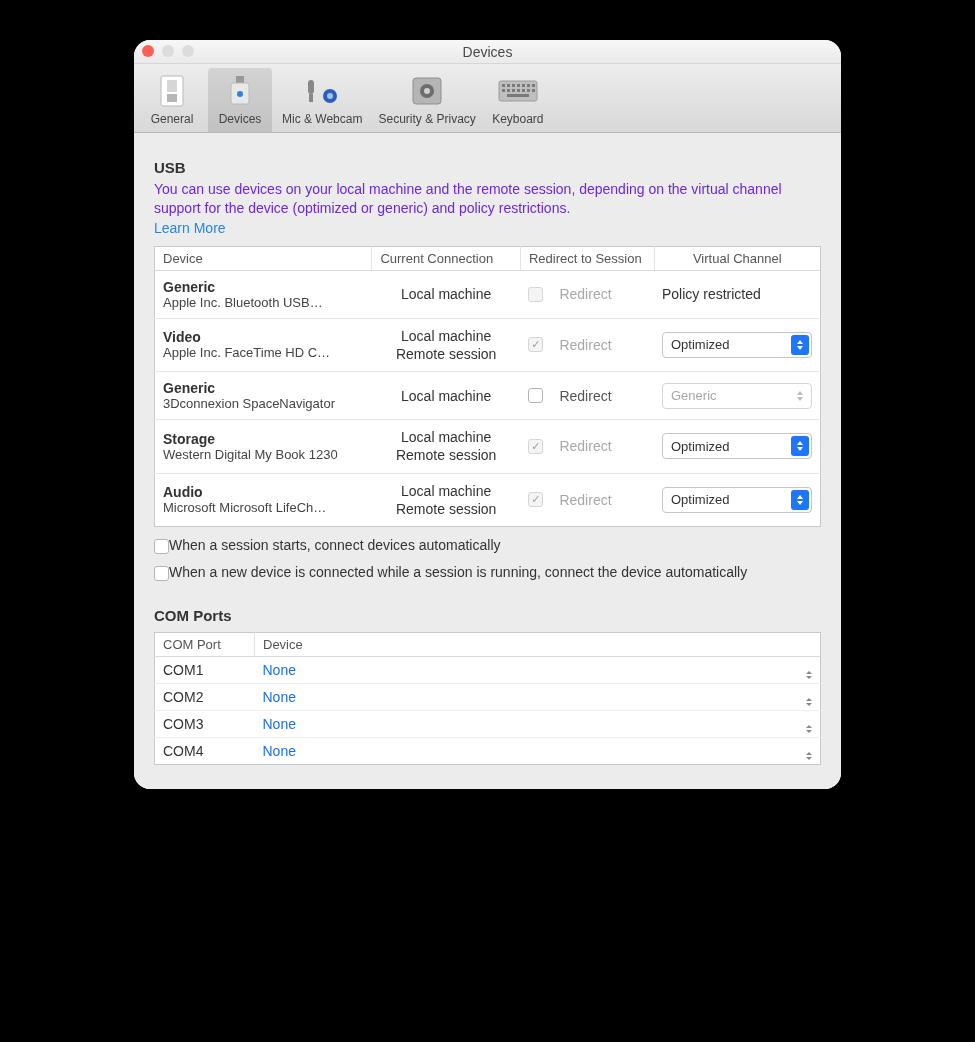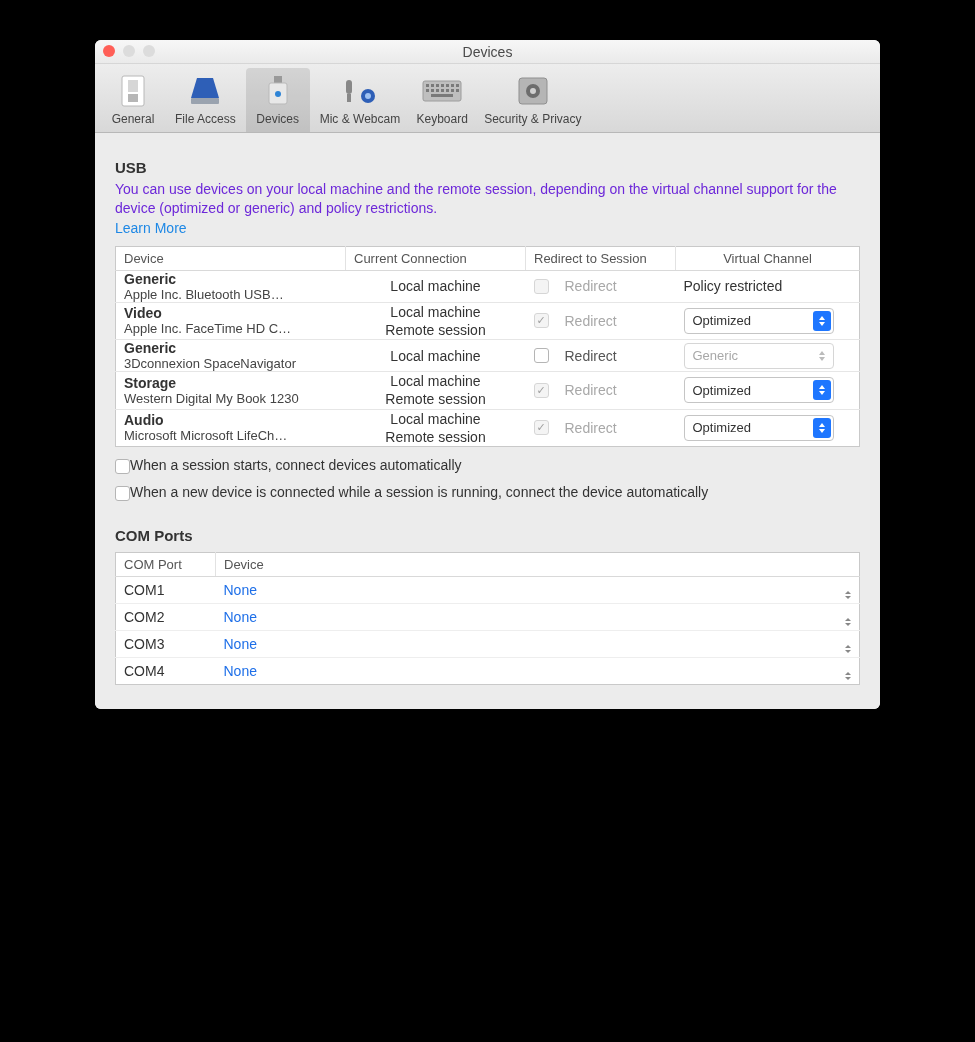--- a/index.html
+++ b/index.html
@@ -8,23 +8,23 @@
     background: #000;
     font-family: -apple-system, "Helvetica Neue", Helvetica, Arial, sans-serif;
     width: 975px;
     height: 1042px;
     display: flex;
     justify-content: center;
     align-items: flex-start;
     padding-top: 40px;
   }
   .window {
-    width: 785px;
+    width: 707px;
     background: #ececec;
-    border-radius: 6px;
+    border-radius: 16px;
     box-shadow: 0 20px 60px rgba(0,0,0,0.6);
     overflow: hidden;
   }
   .titlebar {
     height: 24px;
     background: linear-gradient(#f7f7f7, #eaeaea);
     border-bottom: 1px solid #d6d6d6;
     position: relative;
     display: flex;
     align-items: center;
@@ -109,21 +109,21 @@
     text-align: left;
     font-weight: 400;
     padding: 4px 8px;
     border-bottom: 1px solid #d9d9d9;
     border-right: 1px solid #e2e2e2;
     color: #555;
     font-size: 13px;
   }
   table.usb-table thead th:last-child { border-right: none; text-align: center; }
   table.usb-table tbody td {
-    padding: 0 8px;
+    padding: 8px 8px;
     border-top: 1px solid #e6e6e6;
     vertical-align: middle;
   }
   .dev-cat { font-weight: 700; }
   .dev-sub {
     font-size: 13px;
     color: #444;
     white-space: nowrap;
     overflow: hidden;
     text-overflow: ellipsis;
@@ -228,29 +228,20 @@
       <div class="icon-wrap">
         <svg width="28" height="34">
             <rect x="3" y="2" width="22" height="30" rx="2" fill="#fff" stroke="#b8b8b8"></rect>
             <rect x="9" y="6" width="10" height="12" fill="#d6d6d6"></rect>
             <rect x="9" y="20" width="10" height="8" fill="#b6b6b6"></rect>
           </svg>
       </div>
       <span class="label">General</span>
     </div>
 
-    <div class="toolbar-item">
-      <div class="icon-wrap">
-        <svg width="36" height="34">
-            <path d="M4 24 L10 4 H26 L32 24 Z" fill="#2e5fb7"></path>
-            <rect x="4" y="24" width="28" height="6" rx="1" fill="#9aa3af"></rect>
-          </svg>
-      </div>
-      <span class="label">File Access</span>
-    </div>
 
     <div class="toolbar-item selected">
       <div class="icon-wrap">
         <svg width="30" height="34">
             <rect x="11" y="2" width="8" height="7" fill="#999"></rect>
             <rect x="6" y="9" width="18" height="21" rx="2" fill="#e8e8e8" stroke="#b9b9b9"></rect>
             <circle cx="15" cy="20" r="3" fill="#2e84d6"></circle>
           </svg>
       </div>
       <span class="label">Devices</span>
@@ -259,20 +250,31 @@
     <div class="toolbar-item">
       <div class="icon-wrap">
         <svg width="40" height="34">
             <rect x="6" y="6" width="6" height="14" rx="3" fill="#888"></rect>
             <rect x="7" y="20" width="4" height="8" fill="#888"></rect>
             <circle cx="28" cy="22" r="7" fill="#2e5fb7"></circle>
             <circle cx="28" cy="22" r="3" fill="#9fc2f2"></circle>
           </svg>
       </div>
       <span class="label">Mic &amp; Webcam</span>
+    </div>
+
+    <div class="toolbar-item">
+      <div class="icon-wrap">
+        <svg width="34" height="34">
+            <rect x="3" y="4" width="28" height="26" rx="3" fill="#b5b5b5" stroke="#8f8f8f"></rect>
+            <circle cx="17" cy="17" r="7" fill="#6d6d6d"></circle>
+            <circle cx="17" cy="17" r="3" fill="#d0d0d0"></circle>
+          </svg>
+      </div>
+      <span class="label">Security &amp; Privacy</span>
     </div>
 
     <div class="toolbar-item">
       <div class="icon-wrap">
         <svg width="42" height="28">
             <rect x="2" y="4" width="38" height="20" rx="2" fill="#bfbfbf" stroke="#9c9c9c"></rect>
           <g fill="#7a7a7a">
               <rect x="5" y="7" width="3" height="3"></rect>
               <rect x="10" y="7" width="3" height="3"></rect>
               <rect x="15" y="7" width="3" height="3"></rect>
@@ -287,31 +289,20 @@
               <rect x="25" y="12" width="3" height="3"></rect>
               <rect x="30" y="12" width="3" height="3"></rect>
               <rect x="35" y="12" width="3" height="3"></rect>
           <rect x="10" y="17" width="22" height="3"></rect>
             </g>
           </svg>
       </div>
       <span class="label">Keyboard</span>
     </div>
 
-    <div class="toolbar-item">
-      <div class="icon-wrap">
-        <svg width="34" height="34">
-            <rect x="3" y="4" width="28" height="26" rx="3" fill="#b5b5b5" stroke="#8f8f8f"></rect>
-            <circle cx="17" cy="17" r="7" fill="#6d6d6d"></circle>
-            <circle cx="17" cy="17" r="3" fill="#d0d0d0"></circle>
-          </svg>
-      </div>
-      <span class="label">Security &amp; Privacy</span>
-    </div>
-
   </div>
 
   <div class="content">
 
     <div class="section-title">USB</div>
     <div class="section-desc">You can use devices on your local machine and the remote session, depending on the virtual channel support for the device (optimized or generic) and policy restrictions.</div>
     <div class="learn-more">Learn More</div>
 
     <table class="usb-table">
       <colgroup>

